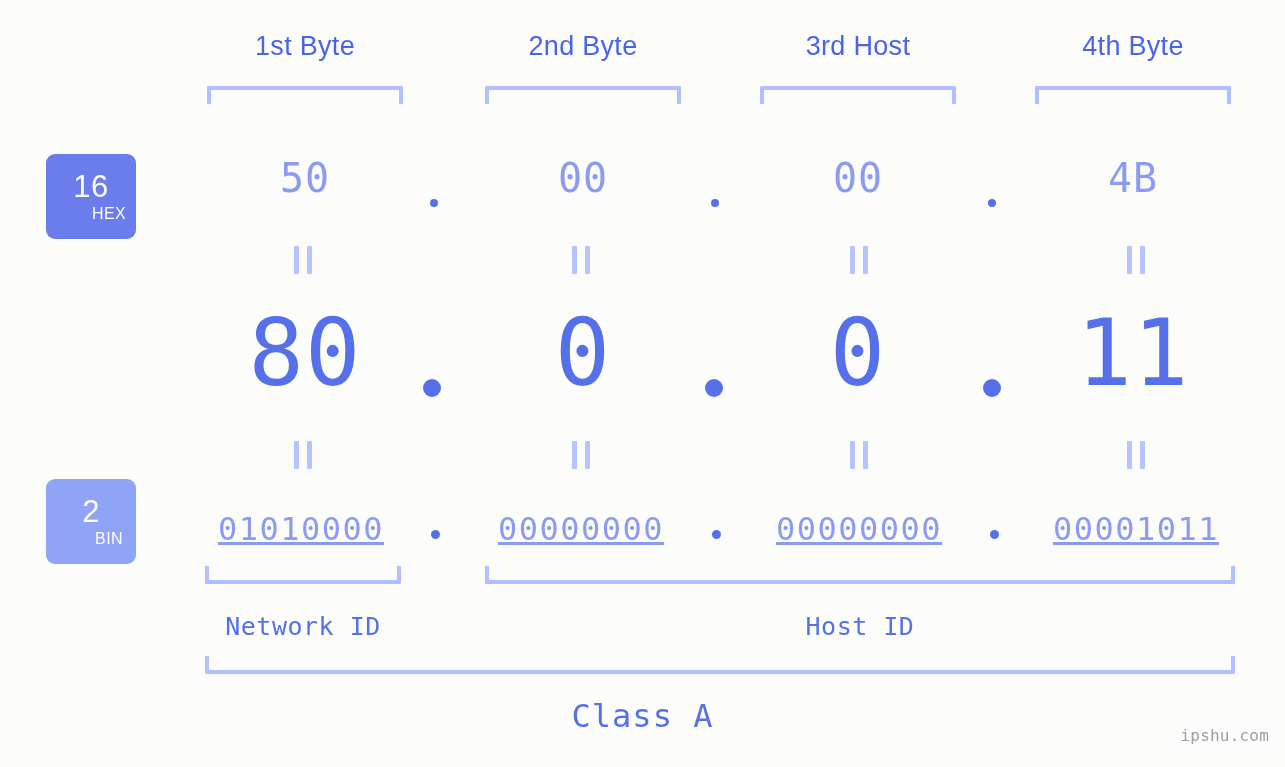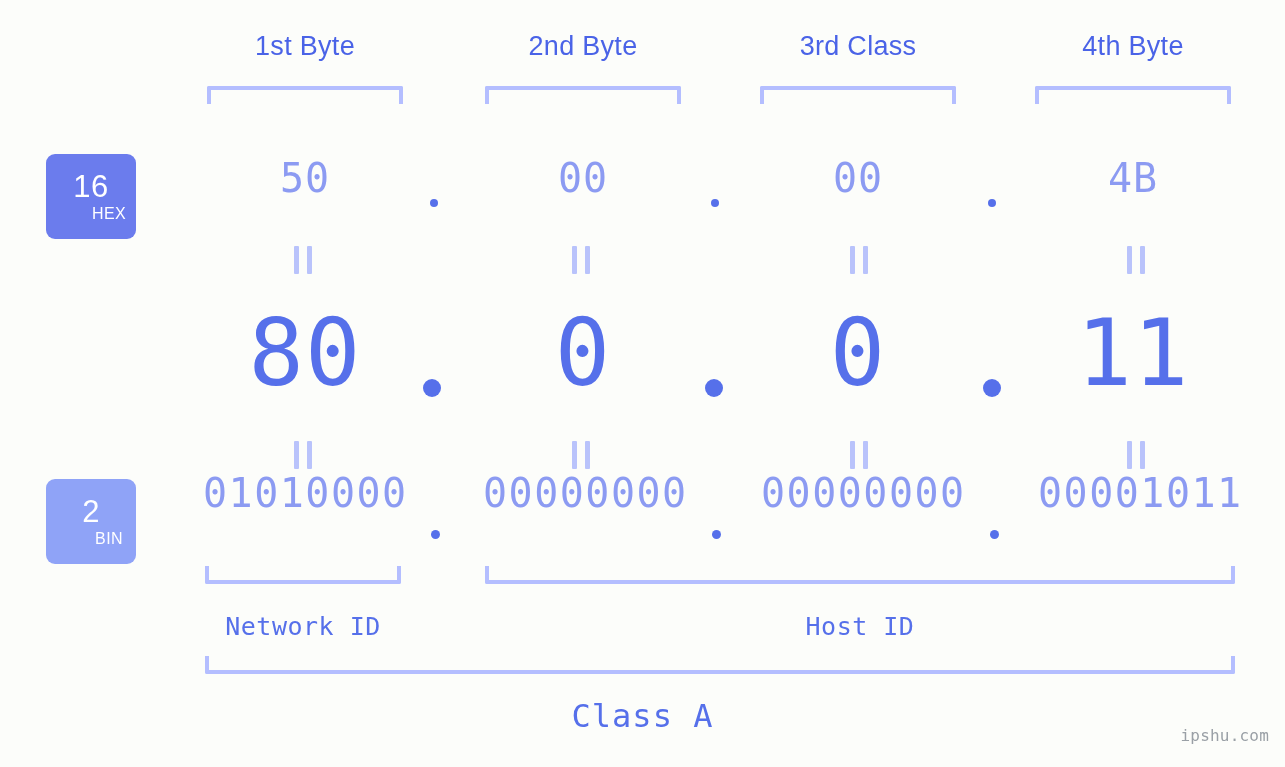--- a/index.html
+++ b/index.html
@@ -105,24 +105,25 @@
     color: #8c9bf2;
     letter-spacing: 1px;
   }
   .row-dec .cell {
     top: 308px;
     font-size: 92px;
     color: #5670ea;
     letter-spacing: 1px;
   }
   .row-bin .cell {
-    top: 473px;
-    font-size: 40px;
+    top: 513px;
+    font-size: 32px;
     color: #8c9bf2;
     letter-spacing: 1.5px;
+    text-decoration: underline;
   }
 
   
   .dot {
     position: absolute;
     border-radius: 50%;
     background: #5670ea;
   }
   .dot-hex { width: 8px; height: 8px; top: 199px; }
   .dot-dec { width: 18px; height: 18px; top: 379px; }
@@ -182,21 +183,21 @@
     letter-spacing: 0.2px;
   }
 </style>
 </head>
 <body>
 
 <div class="stage">
 
   <div class="byte-label" style="left:207px;">1st Byte</div>
   <div class="byte-label" style="left:485px;">2nd Byte</div>
-  <div class="byte-label" style="left:760px;">3rd Class</div>
+  <div class="byte-label" style="left:760px;">3rd Host</div>
   <div class="byte-label" style="left:1035px;">4th Byte</div>
 
   <div class="bracket-top" style="left:207px;  width:196px;"></div>
   <div class="bracket-top" style="left:485px;  width:196px;"></div>
   <div class="bracket-top" style="left:760px;  width:196px;"></div>
   <div class="bracket-top" style="left:1035px; width:196px;"></div>
 
   <div class="badge badge-hex">
     <span class="num">16</span>
     <span class="abbr">HEX</span>

